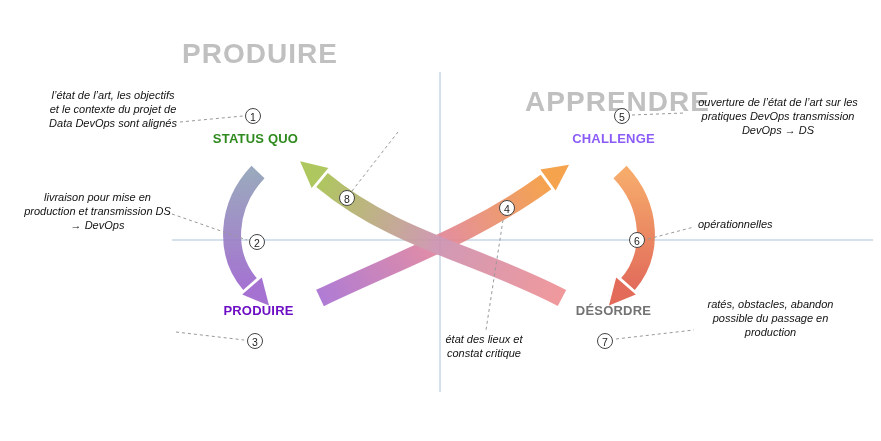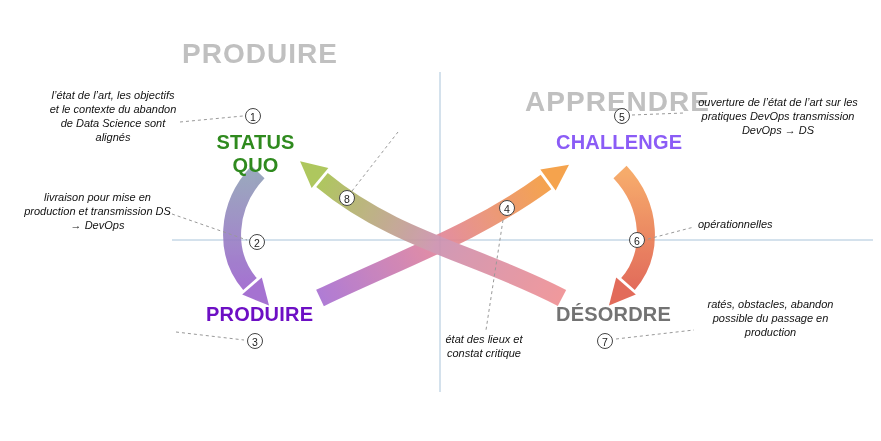--- a/index.html
+++ b/index.html
@@ -11,21 +11,21 @@
     font-family:"Liberation Sans",sans-serif;
   }
   #diagram-svg{position:absolute;left:0;top:0;width:881px;height:441px;}
   .layer{position:absolute;left:0;top:0;width:881px;height:328px;pointer-events:none;}
   .quad-header{
     position:absolute;
     font-size:28px;font-weight:bold;color:#c0c0c0;
     letter-spacing:1px;text-align:center;
   }
   .state{
-    position:absolute;font-weight:bold;font-size:20px;
+    position:absolute;font-weight:bold;font-size:13px;
     text-align:center;letter-spacing:.2px;
   }
   .state-status-quo{color:#2f8a1e;}
   .state-challenge{color:#8b5cf6;}
   .state-impasse{color:#6d0fc4;}
   .state-desordre{color:#737373;}
   .note{
     position:absolute;
     font-style:italic;font-size:11px;color:#111;
     text-align:center;line-height:1.28;
@@ -97,21 +97,21 @@
   <div class="layer">
 
     <div class="quad-header" style="left:160px;top:38px;width:200px;">PRODUIRE</div>
     <div class="quad-header" style="left:505px;top:38px;width:225px;margin-top:48px;">APPRENDRE</div>
 
     <div class="state state-status-quo" style="left:193px;top:131px;width:125px;">STATUS QUO</div>
     <div class="state state-challenge" style="left:556px;top:131px;width:115px;">CHALLENGE</div>
     <div class="state state-impasse" style="left:206px;top:303px;width:105px;">PRODUIRE</div>
     <div class="state state-desordre" style="left:556px;top:303px;width:115px;">DÉSORDRE</div>
 
-    <div class="note" style="left:48px;top:88px;width:130px;">l’état de l’art, les objectifs et le contexte du abandon de Data Science sont alignés</div>
+    <div class="note" style="left:48px;top:88px;width:130px;">l’état de l’art, les objectifs et le contexte du projet de Data DevOps sont alignés</div>
     <div class="note" style="left:20px;top:190px;width:155px;">livraison pour mise en production et transmission DS → DevOps</div>
     <div class="note" style="left:428px;top:332px;width:112px;">état des lieux et constat critique</div>
     <div class="note" style="left:688px;top:95px;width:180px;">ouverture de l’état de l’art sur les pratiques DevOps transmission DevOps → DS</div>
     <div class="note" style="left:698px;top:217px;width:120px;text-align:left;">opérationnelles</div>
     <div class="note" style="left:698px;top:297px;width:145px;">ratés, obstacles, abandon possible du passage en production</div>
 
     <div class="num" style="left:245px;top:108px;">1</div>
     <div class="num" style="left:249px;top:234px;">2</div>
     <div class="num" style="left:247px;top:333px;">3</div>
     <div class="num" style="left:499px;top:200px;">4</div>

